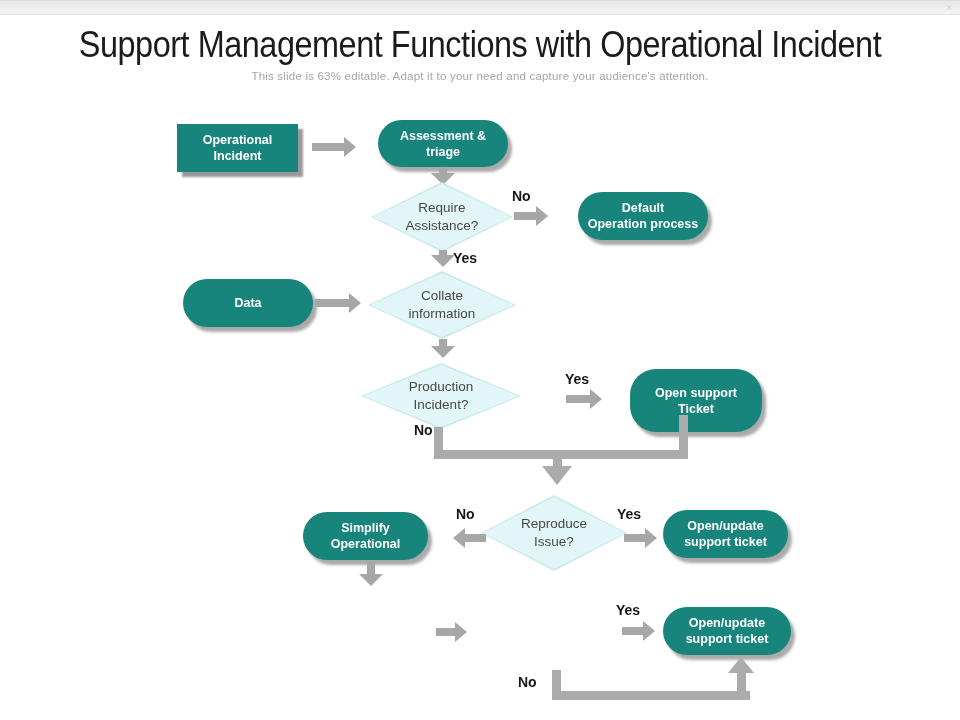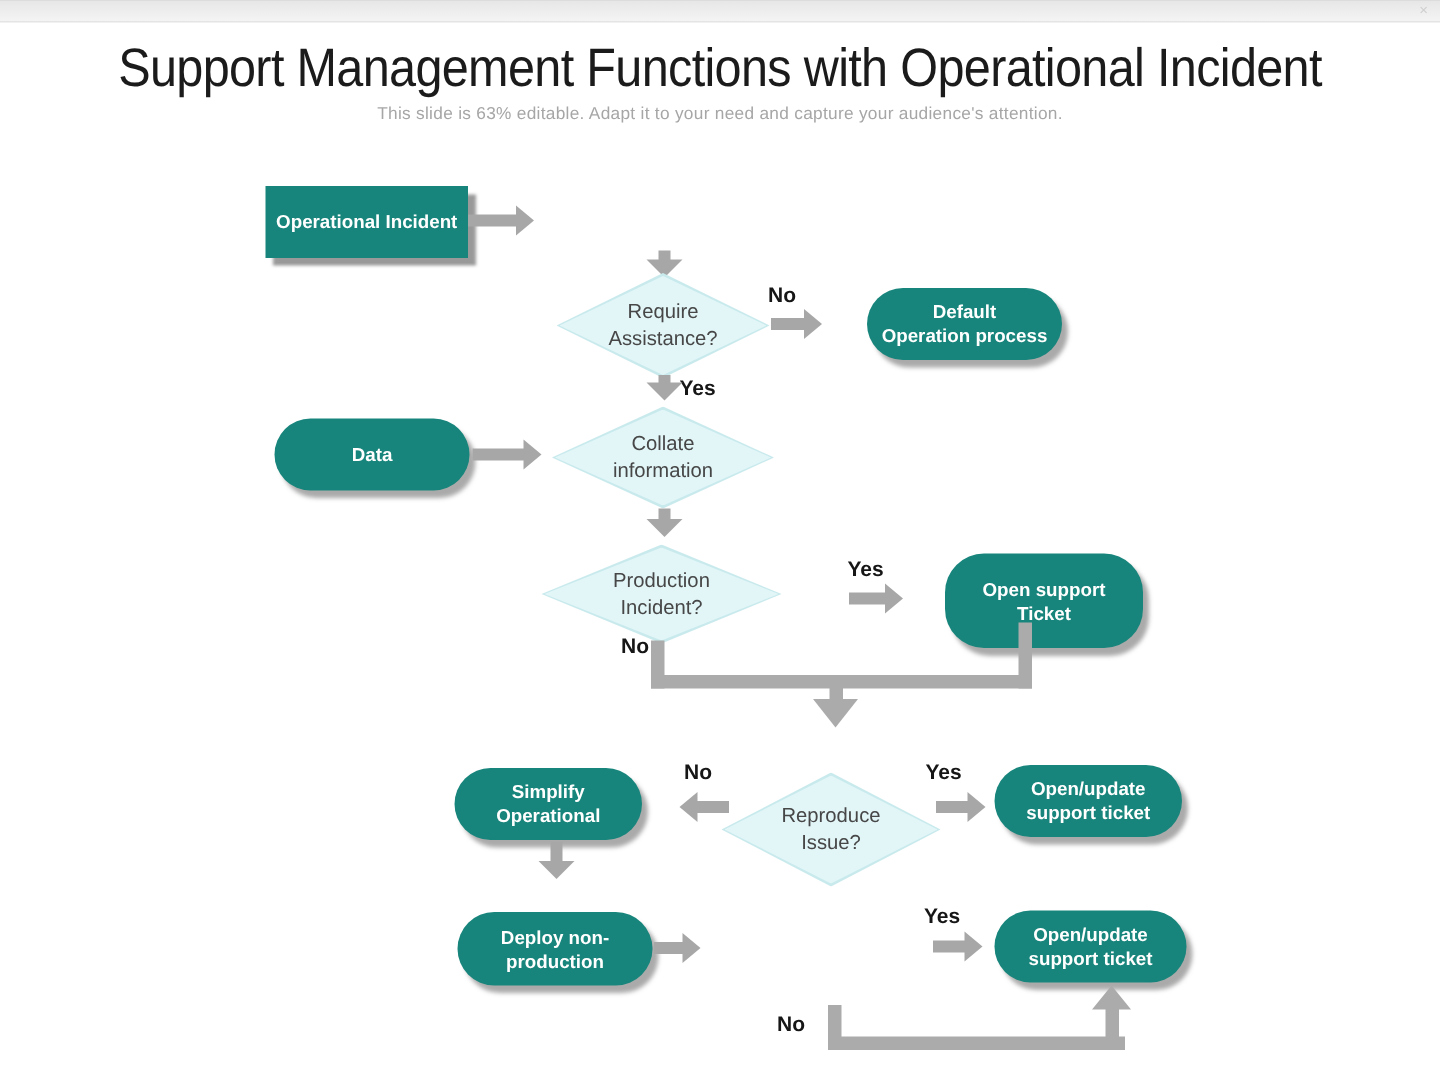--- a/index.html
+++ b/index.html
@@ -75,33 +75,33 @@
   .conn{position:absolute;background:var(--conn-gray);}
   .chd{position:absolute;width:0;height:0;
     border-left:15px solid transparent;border-right:15px solid transparent;
     border-top:19px solid var(--conn-gray);}
   .chu{position:absolute;width:0;height:0;
     border-left:13px solid transparent;border-right:13px solid transparent;
     border-bottom:16px solid var(--conn-gray);}
   
   .lbl{position:absolute;font-weight:bold;font-size:14px;color:var(--label-text);}
   
-  .n-opincident{left:177px;top:124px;width:135px;height:48px;}
+  .n-opincident{left:177px;top:124px;width:121px;height:48px;}
   .n-assessment{left:378px;top:120px;width:130px;height:47px;}
   .n-default{left:578px;top:192px;width:130px;height:48px;}
   .n-data{left:183px;top:279px;width:130px;height:48px;}
   .n-openticket{left:630px;top:369px;width:132px;height:63px;}
   .n-simplify{left:303px;top:512px;width:125px;height:48px;}
   .n-openupdate1{left:663px;top:510px;width:125px;height:48px;}
   .n-deploy{left:305px;top:608px;width:130px;height:49px;}
   .n-openupdate2{left:663px;top:607px;width:128px;height:48px;}
   .d-require{left:371px;top:182px;width:142px;height:70px;}
   .d-collate{left:368px;top:271px;width:148px;height:68px;align-items:center;}
   .d-production{left:361px;top:363px;width:160px;height:66px;}
-  .d-reproduce{left:481px;top:515px;width:146px;height:76px;}
+  .d-reproduce{left:481px;top:495px;width:146px;height:76px;}
   .d-nonprod{left:478px;top:592px;width:140px;height:80px;}
   .a1{left:312px;top:137px;width:44px;}
   .a2{left:431px;top:167px;height:18px;}
   .a3{left:514px;top:206px;width:34px;}
   .a4{left:431px;top:250px;height:17px;}
   .a5{left:315px;top:293px;width:46px;}
   .a6{left:431px;top:339px;height:19px;}
   .a7{left:566px;top:389px;width:36px;}
   .a8{left:453px;top:528px;width:33px;}
   .a9{left:624px;top:528px;width:33px;}
@@ -136,20 +136,21 @@
   </div>
 
   <h1 class="title">Support Management Functions with Operational Incident</h1>
   <div class="subtitle">This slide is 63% editable. Adapt it to your need and capture your audience's attention.</div>
 
   <div class="stadium rectnode n-opincident">Operational Incident</div>
   <div class="ar a1">
       <i class="shaft"></i>
       <i class="head"></i>
     </div>
+  <div class="stadium n-assessment">Assessment &amp; triage</div>
   <div class="ad a2">
       <i class="shaft"></i>
       <i class="head"></i>
     </div>
 
   <div class="diamond d-require">
     <div class="dfill"></div>
     <span class="dtext">Require
 Assistance?</span>
   </div>
@@ -216,21 +217,20 @@
       <i class="shaft"></i>
       <i class="head"></i>
     </div>
   <div class="stadium n-openupdate1">Open/update
 support ticket</div>
   <div class="ad a10">
       <i class="shaft"></i>
       <i class="head"></i>
     </div>
 
-  <div class="stadium n-deploy">Deploy non-production</div>
   <div class="ar a11">
       <i class="shaft"></i>
       <i class="head"></i>
     </div>
   <span class="lbl l-yes4">Yes</span>
   <div class="ar a12">
       <i class="shaft"></i>
       <i class="head"></i>
     </div>
   <div class="stadium n-openupdate2">Open/update

